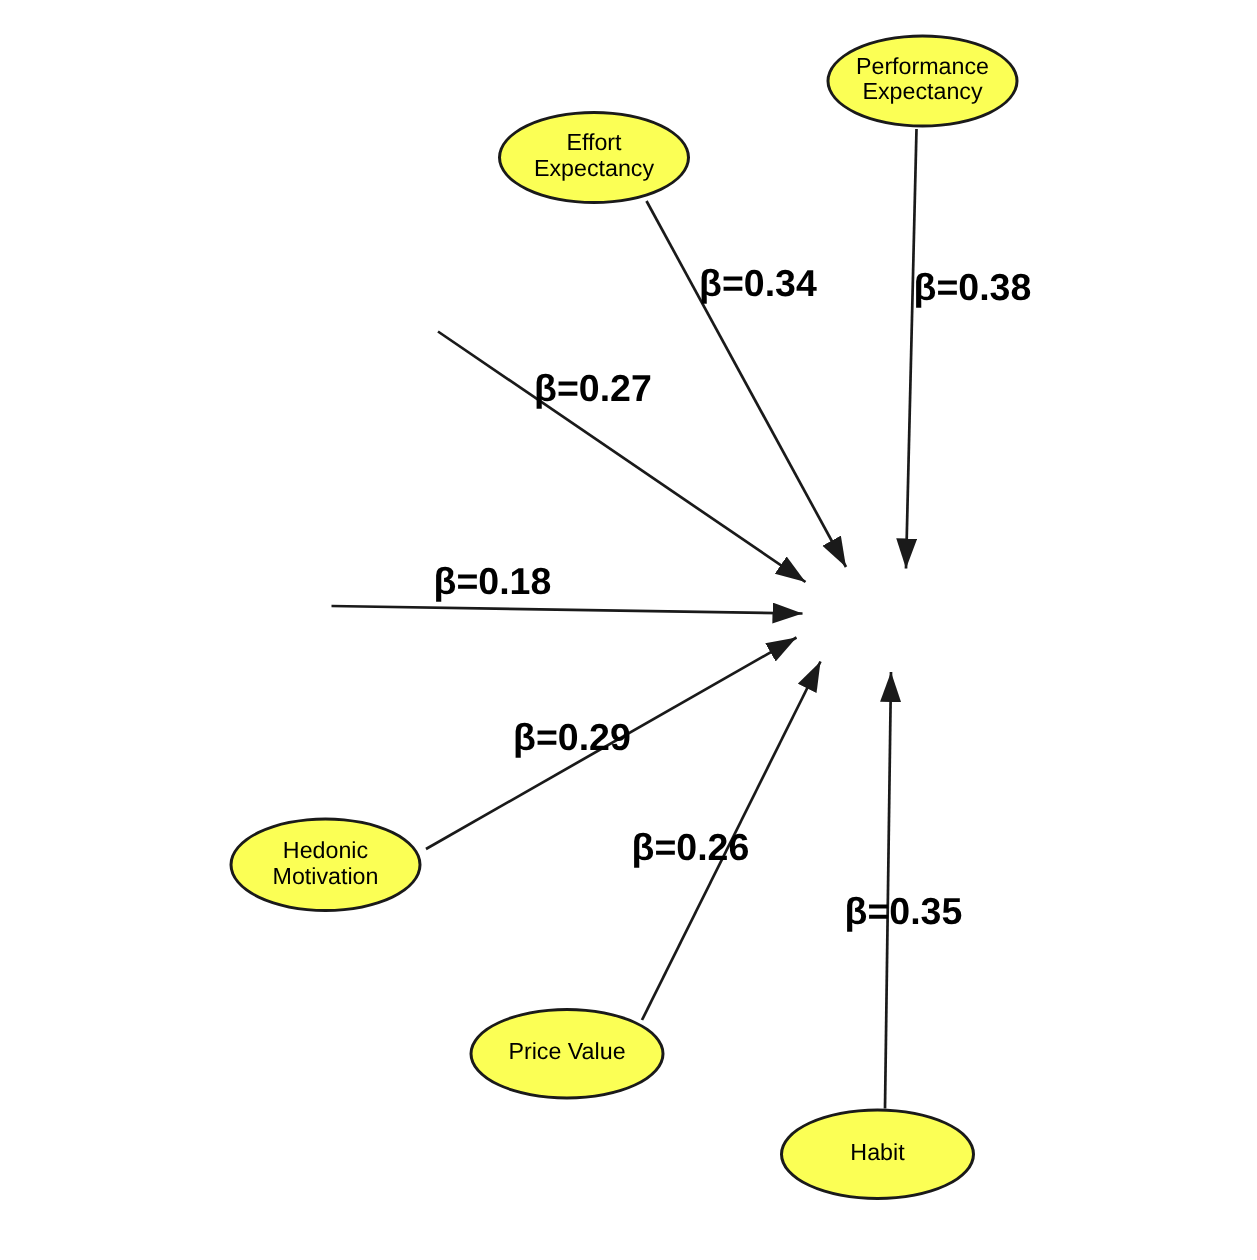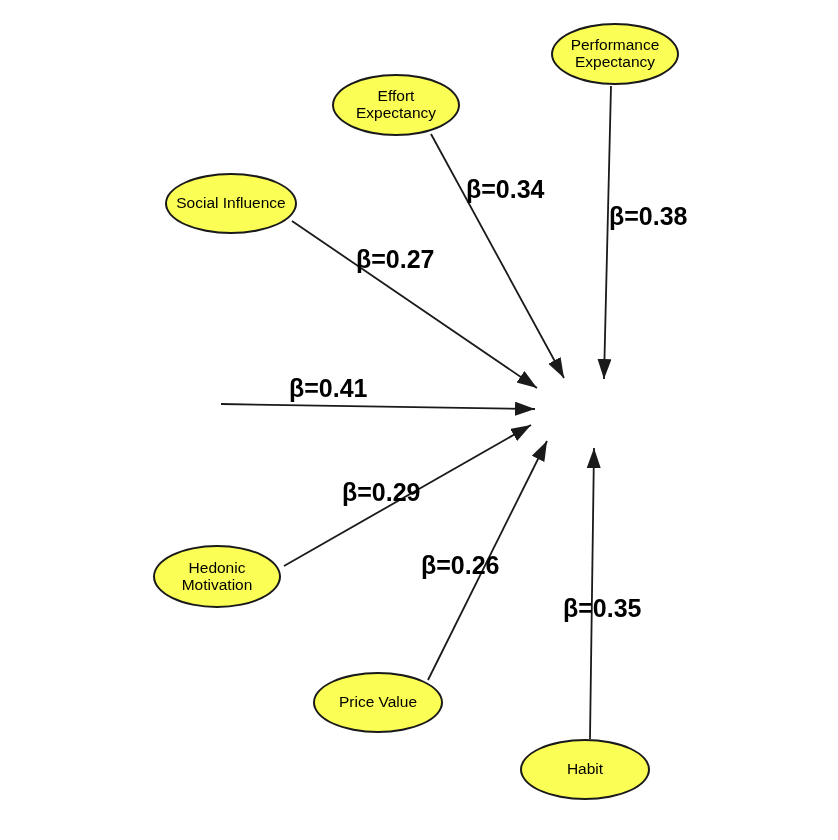--- a/index.html
+++ b/index.html
@@ -83,40 +83,37 @@
   <div class="node" style="left:551px; top:23px; width:128px; height:62px;">
     <span class="node-label">Performance
 Expectancy</span>
   </div>
 
   <div class="node" style="left:332px; top:74px; width:128px; height:62px;">
     <span class="node-label">Effort
 Expectancy</span>
   </div>
 
-  <div class="node" style="left:165px; top:173px; width:132px; height:61px;">
-    <span class="node-label">Social Influence</span>
-  </div>
 
 
   <div class="node" style="left:153px; top:545px; width:128px; height:63px;">
     <span class="node-label">Hedonic
 Motivation</span>
   </div>
 
   <div class="node" style="left:313px; top:672px; width:130px; height:61px;">
     <span class="node-label">Price Value</span>
   </div>
 
   <div class="node" style="left:520px; top:739px; width:130px; height:61px;">
     <span class="node-label">Habit</span>
   </div>
 
 
-  <div class="beta-label" style="left:609px; top:178px;margin-top:24px;">β=0.38</div>
+  <div class="beta-label" style="left:609px; top:178px;">β=0.38</div>
   <div class="beta-label" style="left:466px; top:175px;">β=0.34</div>
   <div class="beta-label" style="left:356px; top:245px;">β=0.27</div>
-  <div class="beta-label" style="left:289px; top:374px;">β=0.41</div>
+  <div class="beta-label" style="left:289px; top:374px;">β=0.18</div>
   <div class="beta-label" style="left:342px; top:478px;text-align:center;">β=0.29</div>
   <div class="beta-label" style="left:421px; top:551px;">β=0.26</div>
   <div class="beta-label" style="left:528px; top:594px;margin-left:35px;">β=0.35</div>
 
 </div>
 
 </body></html>

